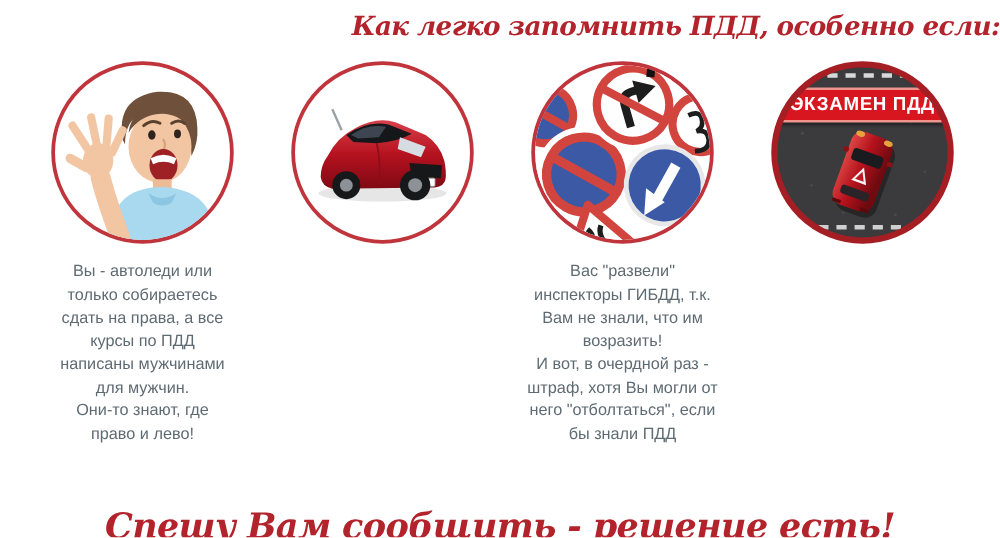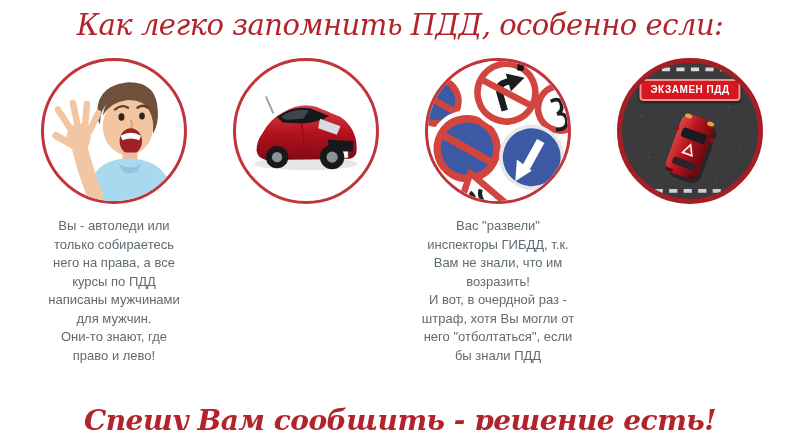--- a/index.html
+++ b/index.html
@@ -11,25 +11,25 @@
     --banner_border:#f0948e;
     --asphalt:#3b3b3d;
   }
   *{margin:0;padding:0;box-sizing:border-box;}
   html,body{background:#fff;}
   body{font-family:"Liberation Sans",sans-serif;}
   .page{position:relative;width:800px;height:430px;background:#fff;overflow:hidden;}
 
   .title{
     margin-top:8px;
-    text-align:center;
+    text-align:right;
     font-family:"DejaVu Serif",serif;
     font-style:italic;
-    font-weight:normal;
-    font-size:29px;
+    font-weight:bold;
+    font-size:21px;
     letter-spacing:-0.5px;
     color:var(--accent_red);
   }
 
   .row{
     display:flex;
     justify-content:space-between;
     padding:0 16px 0 20px;
     margin-top:16px;
   }
@@ -56,21 +56,21 @@
   .exam-badge{
     position:absolute;
     top:16px;left:50%;
     transform:translateX(-50%);
     background:var(--banner_red);
     border:2px solid var(--banner_border);
     border-radius:4px;
     box-shadow:0 2px 3px rgba(0,0,0,.45);
     color:#fff;
     font-weight:bold;
-    font-size:10px;
+    font-size:15px;
     letter-spacing:.5px;
     padding:3px 9px 4px;
     white-space:nowrap;
     z-index:2;
   }
   .blurb{
     margin-top:13px;
     font-size:13px;
     line-height:18.5px;
     color:var(--body_text);
@@ -120,21 +120,21 @@
           <ellipse cx="37" cy="82" rx="13" ry="15" fill="#f2c5a3"></ellipse>
           <path d="M28,72 L15,52" stroke="#f2c5a3" stroke-width="7" stroke-linecap="round"></path>
           <path d="M36,69 L31,45" stroke="#f2c5a3" stroke-width="7" stroke-linecap="round"></path>
           <path d="M44,70 L46,46" stroke="#f2c5a3" stroke-width="7" stroke-linecap="round"></path>
           <path d="M49,75 L58,56" stroke="#f2c5a3" stroke-width="7" stroke-linecap="round"></path>
           <path d="M27,88 L13,80" stroke="#f2c5a3" stroke-width="8" stroke-linecap="round"></path>
         </svg>
       </div>
       <p class="blurb">Вы - автоледи или
 только собираетесь
-него на права, а все
+сдать на права, а все
 курсы по ПДД
 написаны мужчинами
 для мужчин.
 Они-то знают, где
 право и лево!</p>
     </div>
 
     <div class="col">
       <div class="circle">
         <svg viewBox="0 0 150 150">

